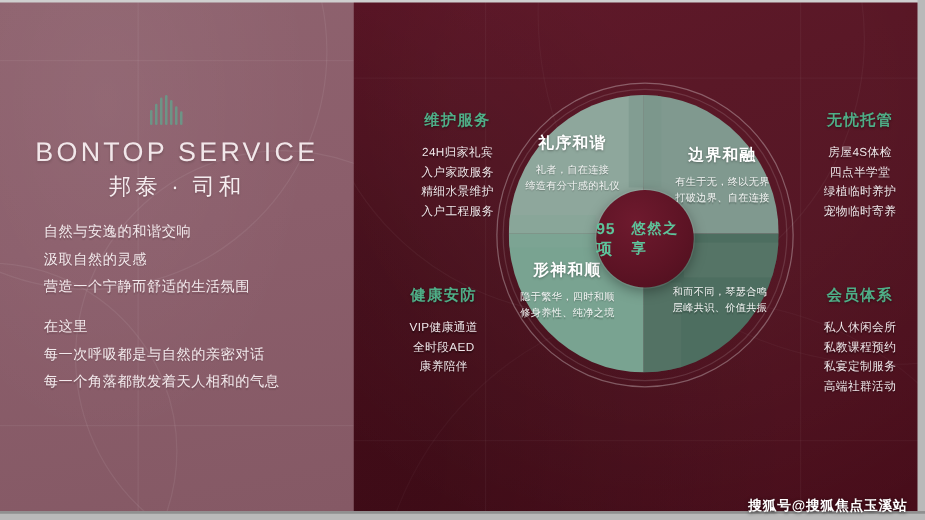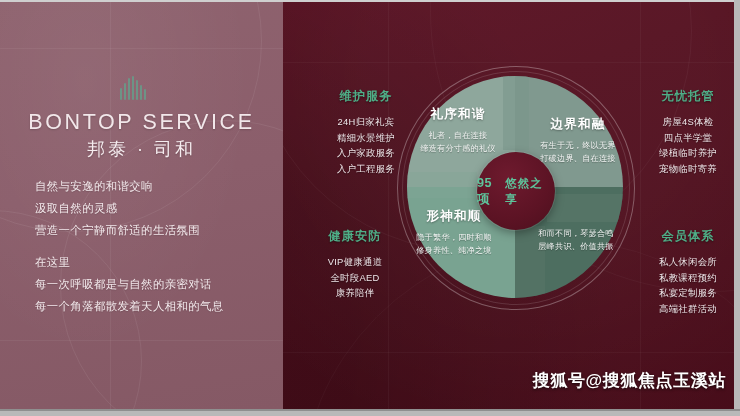--- a/index.html
+++ b/index.html
@@ -120,22 +120,22 @@
   }
   .core .n{color:#5ec39b;font-size:12.6px;font-weight:700;letter-spacing:0.6px;line-height:16px;}
   .core .l{color:#5ec39b;font-size:11.4px;font-weight:700;letter-spacing:1.2px;line-height:16px;}
 
   
   .bottombar{position:absolute;left:0;right:0;bottom:0;height:7px;background:#b9b9b9;}
   .bottombar:after{content:"";position:absolute;left:0;right:0;top:0;height:2px;background:#8f8f8f;}
   .rightbar{position:absolute;right:0;top:0;bottom:7px;width:6px;background:#b9b9b9;}
   .topline{position:absolute;left:0;right:0;top:0;height:2px;background:#cfcfcf;}
   .watermark{
-    position:absolute;right:14px;bottom:24px;
-    color:#ffffff;font-size:17px;font-weight:700;letter-spacing:0.6px;
+    position:absolute;right:14px;bottom:4px;
+    color:#ffffff;font-size:11px;font-weight:700;letter-spacing:0.6px;
     text-shadow:0 1px 3px rgba(0,0,0,0.75);
   }
 </style>
 </head>
 <body>
 
 <div class="stage">
 
   <div class="arc a1"></div>
   <div class="arc a2"></div>
@@ -173,22 +173,22 @@
       <div class="gap"></div>
       <div>在这里</div>
       <div>每一次呼吸都是与自然的亲密对话</div>
       <div>每一个角落都散发着天人相和的气息</div>
     </div>
   </div>
 
   <div class="col left-a">
     <div class="cat">维护服务</div>
     <div class="it">24H归家礼宾</div>
+    <div class="it">入户家政服务</div>
     <div class="it">精细水景维护</div>
-    <div class="it">入户家政服务</div>
     <div class="it">入户工程服务</div>
   </div>
 
   <div class="col left-b">
     <div class="cat">健康安防</div>
     <div class="it">VIP健康通道</div>
     <div class="it">全时段AED</div>
     <div class="it">康养陪伴</div>
   </div>
 

